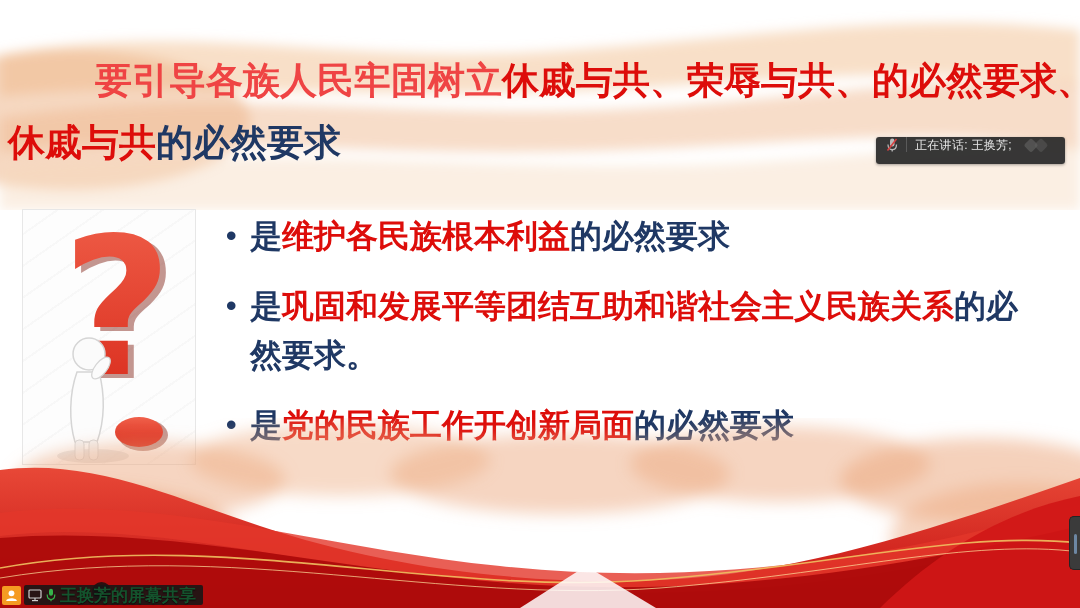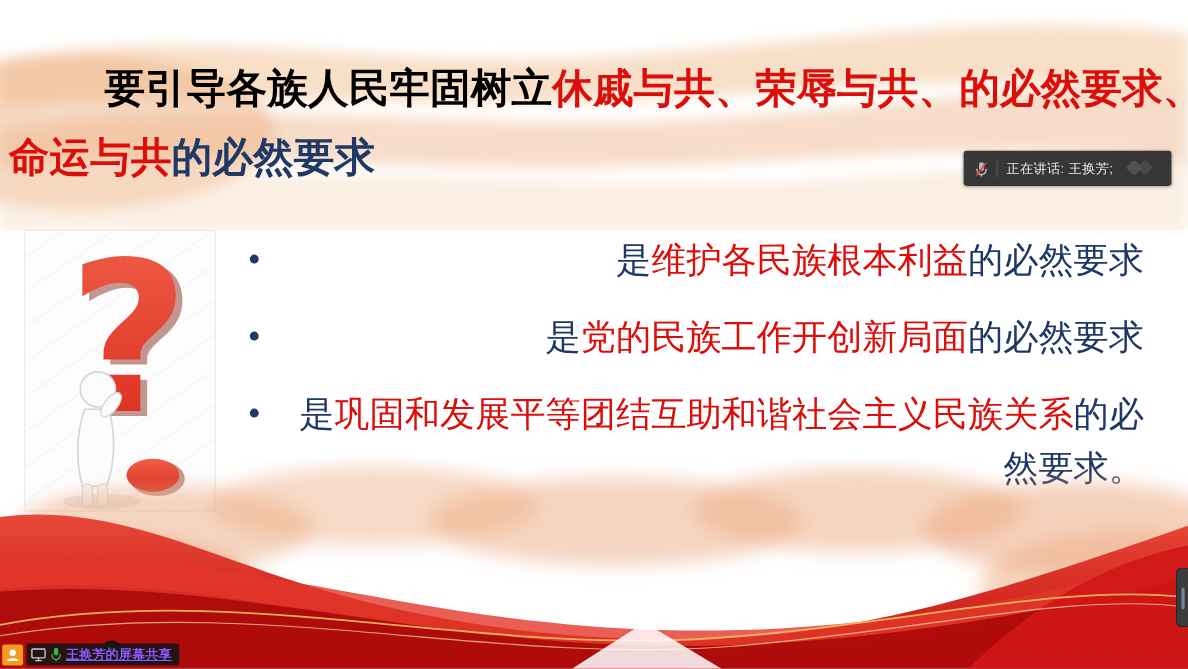--- a/index.html
+++ b/index.html
@@ -11,33 +11,33 @@
   .bg-top { position:absolute; top:0; left:0; pointer-events:none; }
 
   
   .title { position:absolute; top:50px; left:8px; width:1066px; font-weight:bold;
            font-size:37px; line-height:62px; white-space:nowrap; }
   .t-line1 { text-indent:87px; }
 
   
   .speak-pill { position:absolute; top:137px; right:15px; height:27px; min-width:186px;
                 background:rgba(43,43,43,0.94); border-radius:3px; display:flex;
-                align-items:center; gap:8px; padding:16px 9px; box-shadow:0 1px 3px rgba(0,0,0,.35); }
+                gap:8px; padding:0 9px; box-shadow:0 1px 3px rgba(0,0,0,.35); }
   .pill-divider { width:1px; height:15px; background:#5a5a5a; }
   .pill-text { color:#e6e6e6; font-size:12px; letter-spacing:.3px; white-space:nowrap; }
   .pill-logo { display:flex; margin-left:auto; opacity:.5; }
 
   
   .qbox { position:absolute; left:22px; top:209px; width:174px; height:256px;
           background:#fdfdfd; border:1px solid #e7e7e7;
           background-image:repeating-linear-gradient(-35deg, rgba(150,150,150,.05) 0 2px, transparent 2px 26px); }
 
   
   .bullets { position:absolute; left:226px; top:212px; width:814px; list-style:none;
-             font-weight:normal; font-size:32px; line-height:49px;text-align:right; }
+             font-weight:bold; font-size:32px; line-height:49px; }
   .bullets li { position:relative; padding-left:24px; }
   .bullets li + li { margin-top:21px; }
   .bullets li::before { content:"•"; position:absolute; left:0; top:-1px;
                         color:var(--navy,#1f3864); font-size:30px; }
 
   
   .bg-bottom { position:absolute; top:418px; left:0; pointer-events:none; }
 
   
   .right-handle { position:absolute; right:0; top:516px; width:11px; height:54px;
@@ -50,22 +50,22 @@
   .cursor-badge { position:absolute; left:92px; top:582px; width:19px; height:19px;
                   border-radius:50%; background:rgba(18,18,18,.85); display:flex;
                   align-items:center; justify-content:center; }
 
   
   .share-wrap { position:absolute; left:2px; bottom:3px; display:flex; align-items:center; gap:3px; }
   .share-avatar { width:19px; height:19px; background:var(--avatar-orange,#f59b22);
                   border-radius:2px; display:flex; align-items:center; justify-content:center; }
   .share-bar { height:20px; background:rgba(22,22,22,.88); border-radius:2px;
                display:flex; align-items:center; gap:4px; padding:0 7px 0 4px; }
-  .share-text { color:#8b5cf6; font-size:12px; font-weight:bold; white-space:nowrap;
-                text-shadow:0 1px 1px rgba(0,0,0,.6);text-decoration:underline; }
+  .share-text { color:#14532d; font-size:17px; font-weight:bold; white-space:nowrap;
+                text-shadow:0 1px 1px rgba(0,0,0,.6); }
 </style>
 </head>
 <body>
 
 <div class="stage">
 
   <svg class="bg-top" width="1080" height="210" viewBox="0 0 1080 210">
     <defs>
         <filter id="soft1" x="-20%" y="-20%" width="140%" height="140%">
           <feGaussianBlur stdDeviation="6"></feGaussianBlur>
@@ -73,22 +73,22 @@
       </defs>
     <g filter="url(#soft1)">
       <path d="M0,55 C180,20 340,64 540,52 C760,38 900,10 1080,30 L1080,86 C900,60 740,86 540,92 C340,98 160,80 0,96 Z" fill="#f4cba6" opacity="0.62"></path>
       <ellipse cx="70" cy="120" rx="180" ry="70" fill="#eeb183" opacity="0.5"></ellipse>
       <path d="M0,118 C220,84 420,122 640,108 C840,96 960,70 1080,84 L1080,150 C920,120 760,150 540,152 C320,154 150,132 0,152 Z" fill="#eeb88e" opacity="0.48"></path>
       <path d="M0,168 C260,140 520,178 760,162 C920,152 1000,138 1080,146 L1080,210 L0,210 Z" fill="#f6d8bd" opacity="0.42"></path>
     </g>
   </svg>
 
   <div class="title">
-    <div class="t-line1"><span style="color: #000000;">要引导各族人民牢固树立</span><span style="color: rgb(221, 13, 10);">休戚与共、荣辱与共、的必然要求、</span></div>
-    <div class="t-line2"><span style="color: rgb(221, 13, 10);">命运与共</span><span style="color: rgb(31, 56, 100);">的必然要求</span></div>
+    <div class="t-line1"><span style="color: #ef4444;">要引导各族人民牢固树立</span><span style="color: rgb(221, 13, 10);">休戚与共、荣辱与共、的必然要求、</span></div>
+    <div class="t-line2"><span style="color: rgb(221, 13, 10);">休戚与共</span><span style="color: rgb(31, 56, 100);">的必然要求</span></div>
   </div>
 
   <div class="speak-pill">
     <span style="display:flex;">
       <svg width="13" height="15" viewBox="0 0 13 15">
         <rect x="5" y="1.5" width="4.5" height="8" rx="2.2" fill="#b9b9b9"></rect>
         <path d="M3,7.5 C3,11 5,12.7 7.2,12.7 C9.5,12.7 11.5,11 11.5,7.5" stroke="#b9b9b9" stroke-width="1.3" fill="none"></path>
         <line x1="7.2" y1="12.7" x2="7.2" y2="14.5" stroke="#b9b9b9" stroke-width="1.3"></line>
         <line x1="2.5" y1="13.5" x2="11.5" y2="2" stroke="#d84040" stroke-width="1.5"></line>
       </svg>
@@ -121,22 +121,22 @@
         <path d="M54,162 C46,184 46,212 52,232 L74,232 C82,210 82,184 76,162 Z" fill="#fcfcfc" stroke="#d5d5d5" stroke-width="1.5"></path>
         <ellipse cx="78" cy="158" rx="6" ry="13" transform="rotate(38 78 158)" fill="#fbfbfb" stroke="#d5d5d5" stroke-width="1.2"></ellipse>
         <rect x="52" y="230" width="9" height="20" rx="4" fill="#f4f4f4" stroke="#d8d8d8"></rect>
         <rect x="66" y="230" width="9" height="20" rx="4" fill="#f4f4f4" stroke="#d8d8d8"></rect>
       </g>
     </svg>
   </div>
 
   <ul class="bullets">
     <li><span style="color: rgb(31, 56, 100);">是</span><span style="color: rgb(221, 13, 10);">维护各民族根本利益</span><span style="color: rgb(31, 56, 100);">的必然要求</span></li>
+    <li><span style="color: rgb(31, 56, 100);">是</span><span style="color: rgb(221, 13, 10);">巩固和发展平等团结互助和谐社会主义民族关系</span><span style="color: rgb(31, 56, 100);">的必然要求。</span></li>
     <li><span style="color: rgb(31, 56, 100);">是</span><span style="color: rgb(221, 13, 10);">党的民族工作开创新局面</span><span style="color: rgb(31, 56, 100);">的必然要求</span></li>
-    <li><span style="color: rgb(31, 56, 100);">是</span><span style="color: rgb(221, 13, 10);">巩固和发展平等团结互助和谐社会主义民族关系</span><span style="color: rgb(31, 56, 100);">的必然要求。</span></li>
   </ul>
 
   <svg class="bg-bottom" width="1080" height="190" viewBox="0 0 1080 190">
     <defs>
       <linearGradient id="redMain" x1="0" y1="0" x2="0" y2="1">
         <stop offset="0" stop-color="#e84837"></stop>
           <stop offset="1" stop-color="#c41111"></stop>
       </linearGradient>
       <filter id="soft2" x="-30%" y="-30%" width="160%" height="160%">
           <feGaussianBlur stdDeviation="8"></feGaussianBlur>

